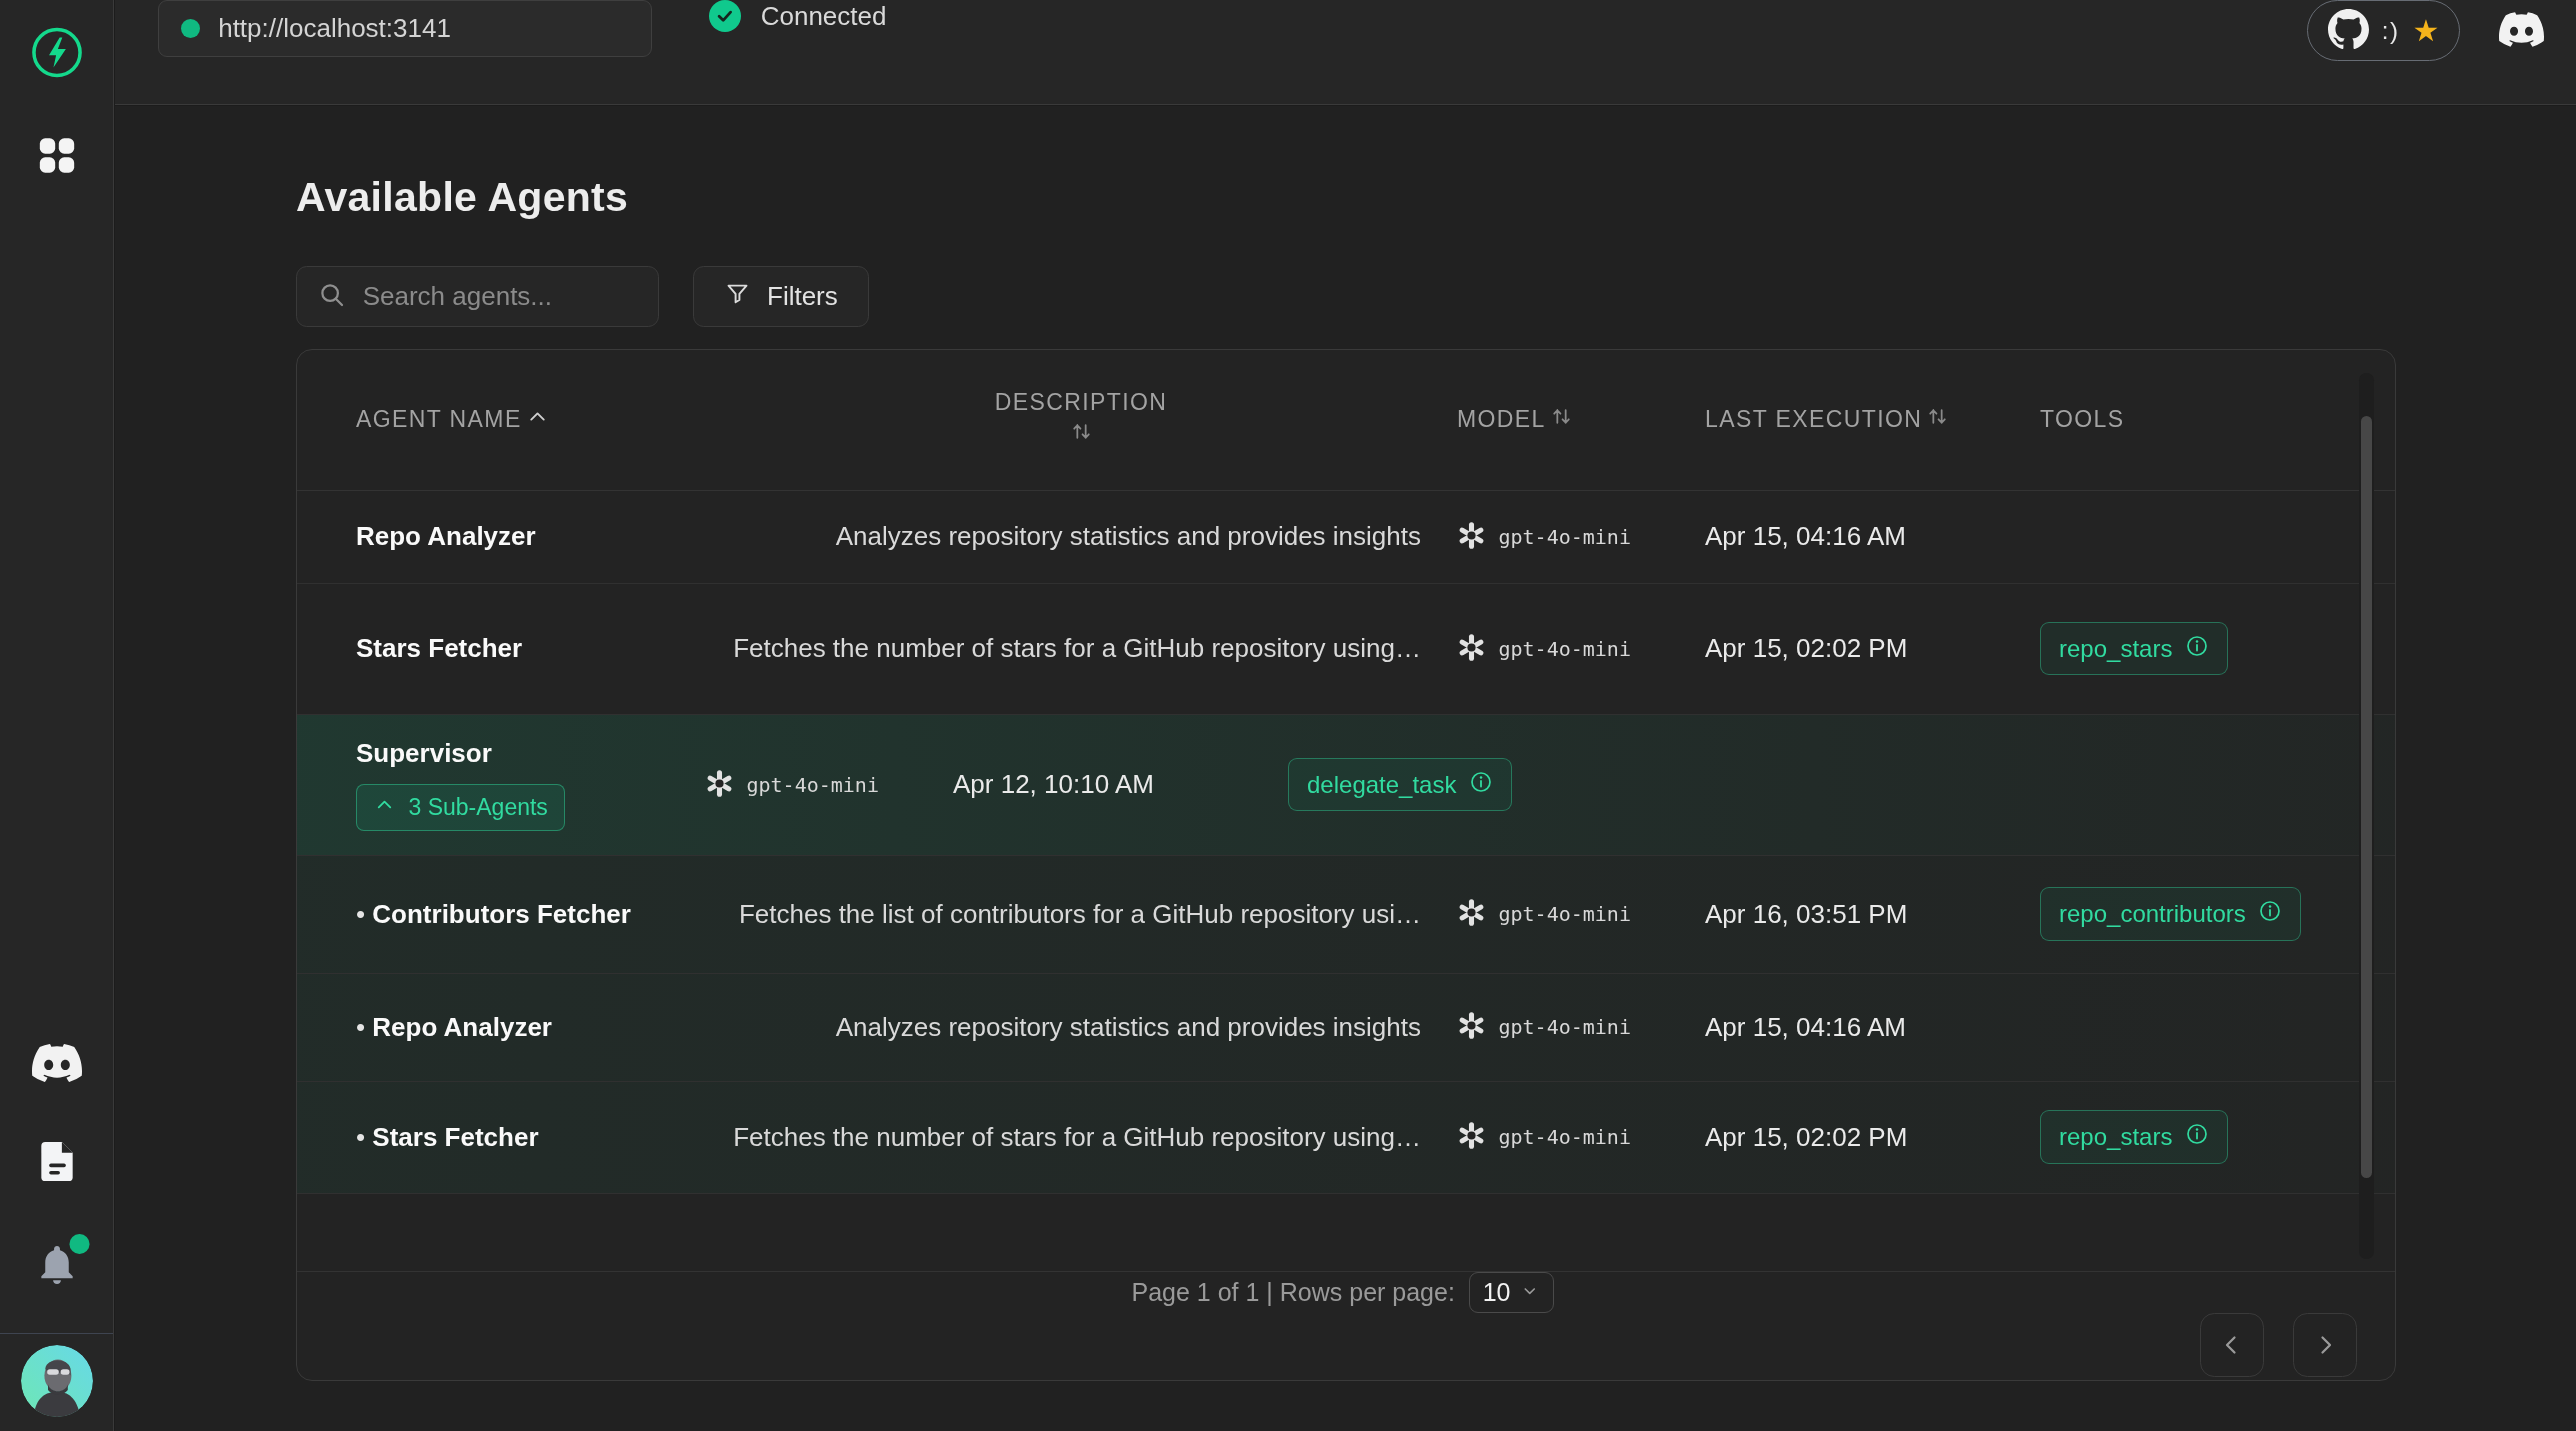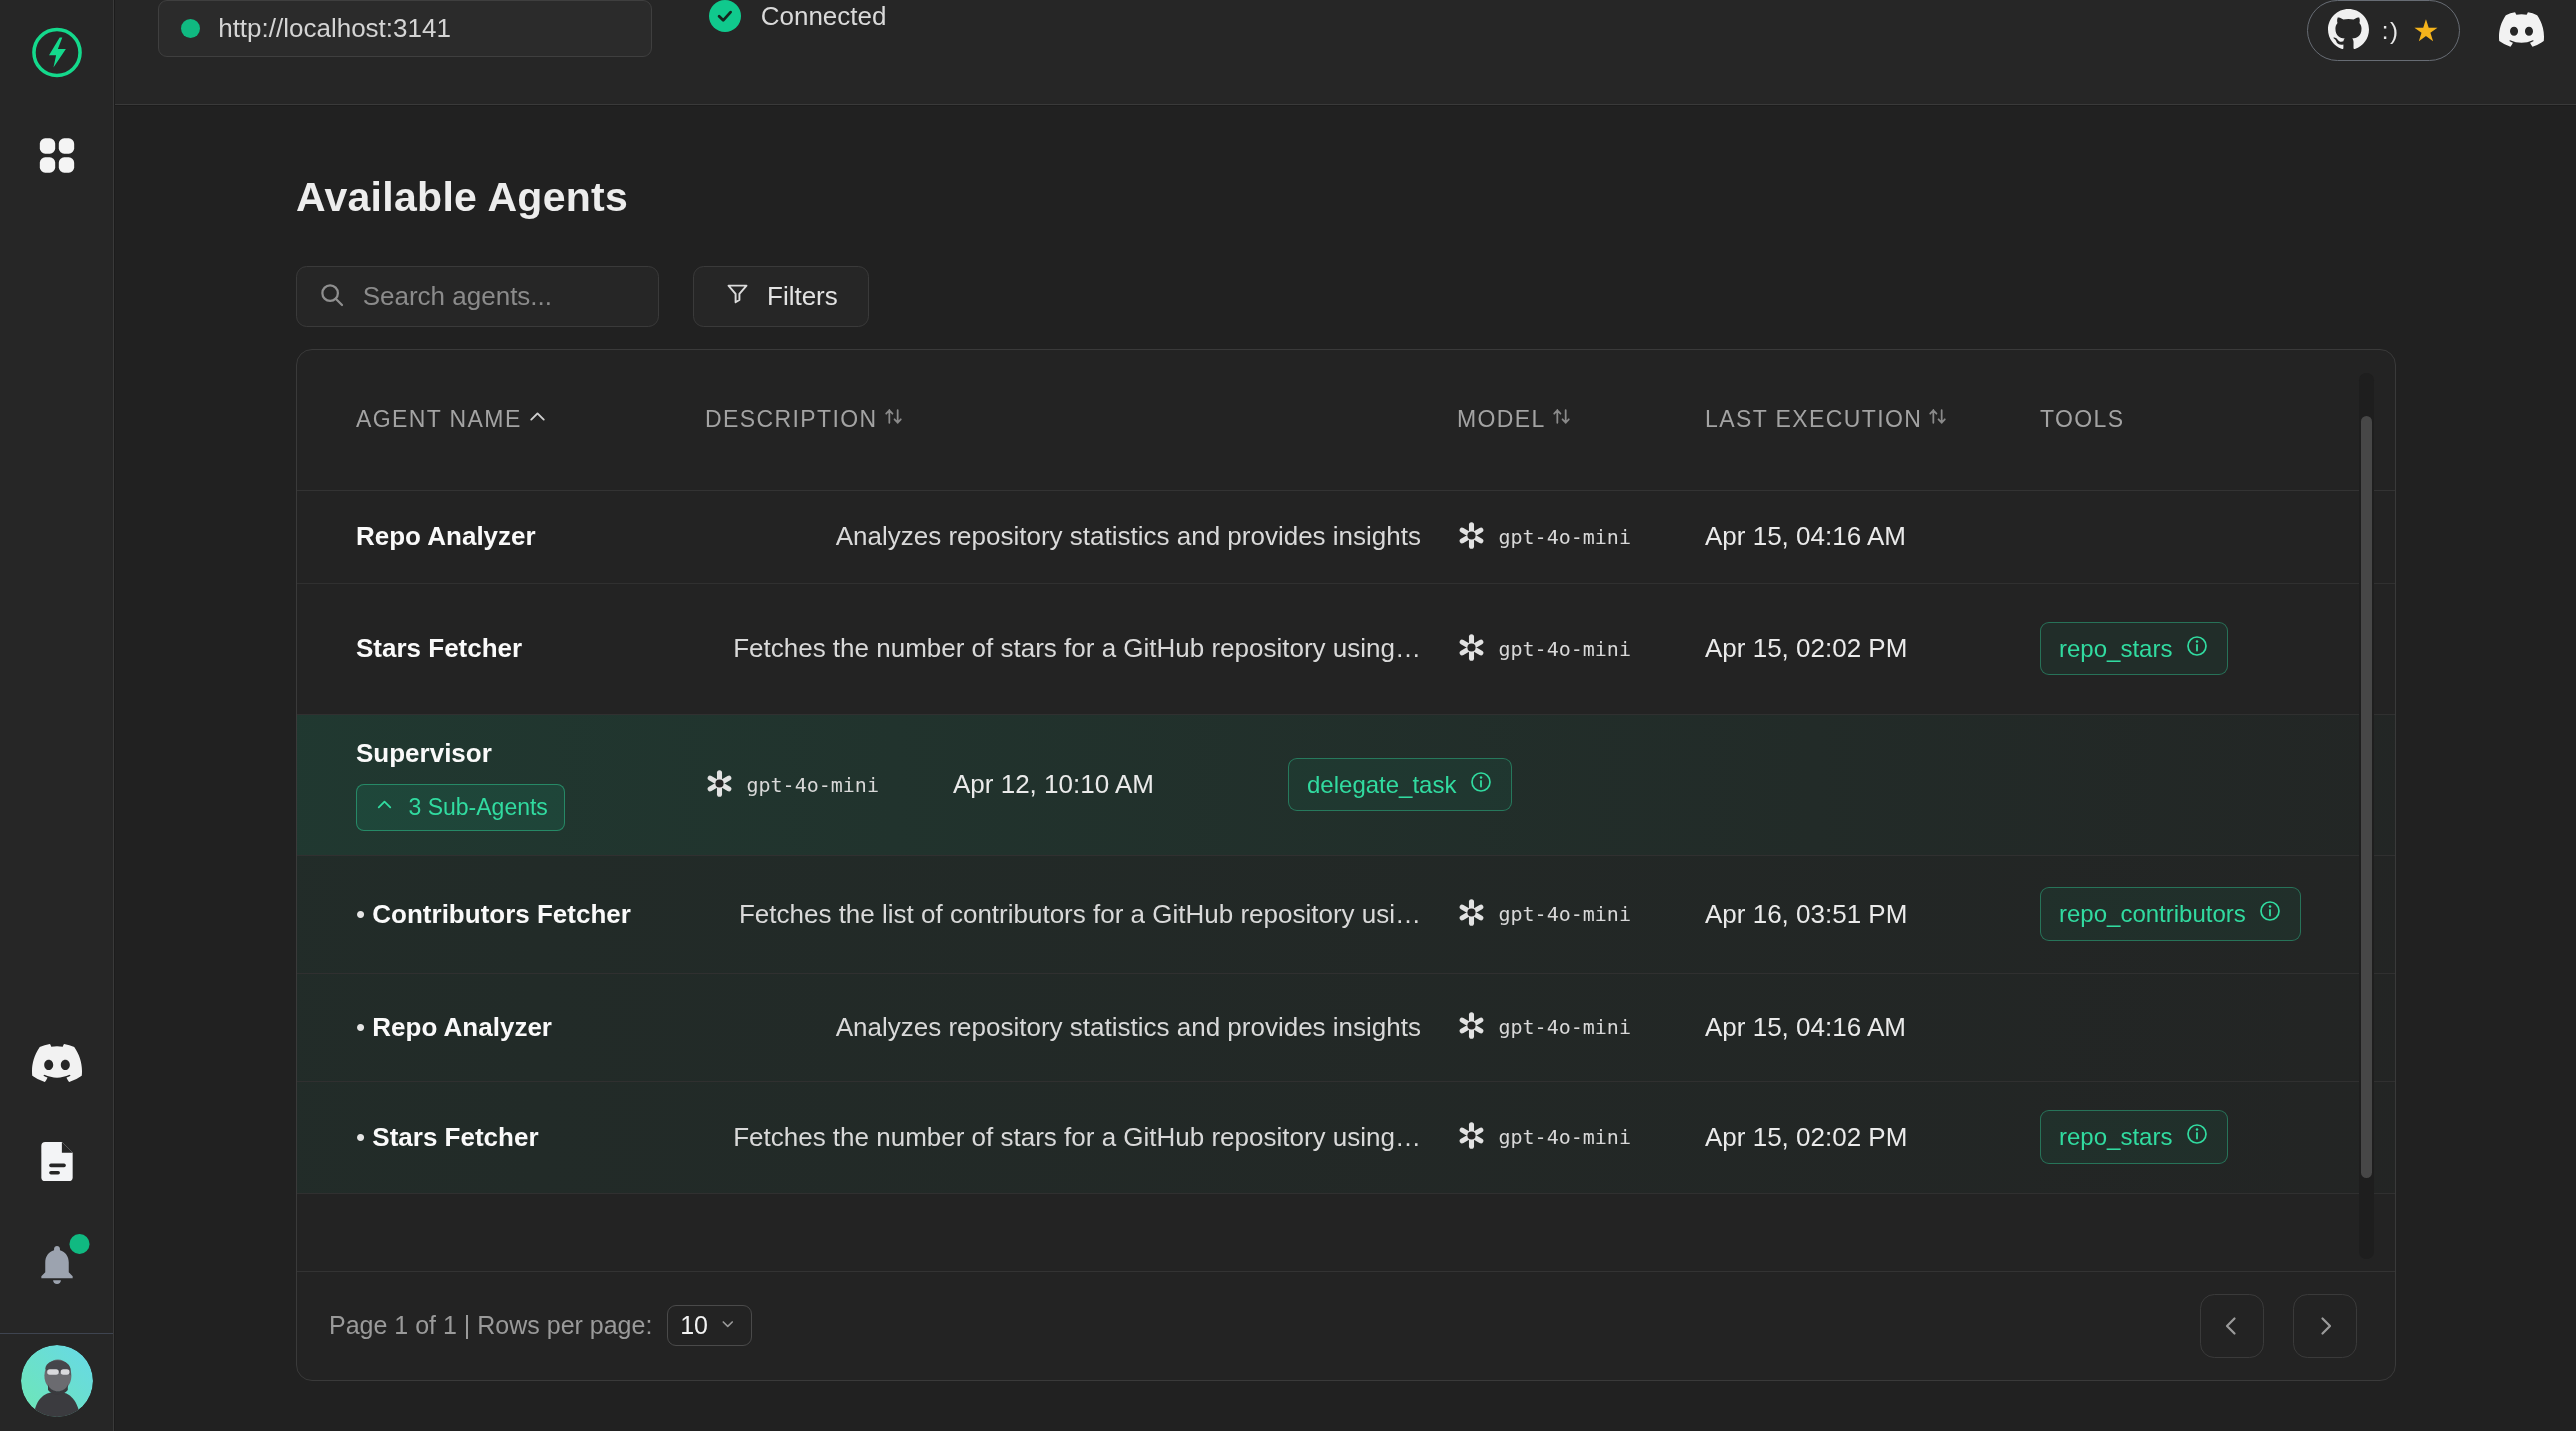--- a/index.html
+++ b/index.html
@@ -64,21 +64,21 @@
     color:#e3e3e3; font-size:26px; font-family:inherit; }
 
   
   .card { position:relative; margin-top:21.5px; width:2100px; height:1032px;
     background:#232323; border:1.3px solid #3a3a3a; border-radius:16px; overflow:hidden; }
   .thead { display:flex; align-items:center; height:141px; padding:0 72px 0 59px;
     border-bottom:0.9px solid #333; }
   .th { display:flex; align-items:center; gap:3px; background:none; border:none; cursor:pointer;
     color:#a3a3a3; font-size:23px; font-weight:500; letter-spacing:1.4px; font-family:inherit;
     text-transform:uppercase; padding:0; text-align:left; }
-  .th-name { width:349px; } .th-desc { width:752px; } .th-model { width:248px; }
+  .th-name { width:349px; } .th-desc { width:752px;flex-direction:column; } .th-model { width:248px; }
   .th-date { width:335px; } .th-tools { flex:1; }
 
   .row { display:flex; align-items:center; padding:0 72px 0 59px; cursor:pointer; }
   .rows .row + .row { border-top:0.9px solid #303030; }
   .rows .row:nth-child(1) { height:92px; }
   .rows .row:nth-child(2) { height:131px; }
   .rows .row:nth-child(3) { height:141px; }
   .rows .row:nth-child(4) { height:118px; }
   .rows .row:nth-child(5) { height:108px; }
   .rows .row:nth-child(6) { height:112px; }
@@ -104,21 +104,21 @@
     white-space:nowrap;text-align:center; }
 
   
   .vscroll-track { position:absolute; top:23px; right:21.5px; width:14.3px; height:886px;
     background:#1e1e1e; border-radius:7.2px; }
   .vscroll-thumb { position:absolute; top:43px; left:1.3px; width:11.6px; height:762px;
     background:#474747; border-radius:6.3px; cursor:pointer; }
 
   
   .card-footer { position:absolute; left:0; right:0; bottom:0; height:109px;
-    border-top:0.9px solid #333; display:flex; align-items:center; padding:0 38px 0 32px; }
+    border-top:0.9px solid #333; display:flex; align-items:center; padding:0 38px 0 32px;flex-direction:column; }
   .pg-summary { color:#9a9a9a; font-size:25px; display:flex; align-items:center; gap:14.3px; }
   .pg-select { display:inline-flex; align-items:center; gap:9px; border:1.3px solid #4a4a4a;
     border-radius:9px; padding:5.4px 12.5px; background:transparent; cursor:pointer; font-family:inherit; }
   .pg-select-value { color:#f2f2f2; font-size:25px; }
   .pg-btns { margin-left:auto; display:flex; gap:29px; }
   .pg-btn { width:64px; height:64px; border:1.3px solid #3a3a3a; border-radius:14.3px;
     background:transparent; display:flex; align-items:center; justify-content:center; cursor:pointer; }
 </style>
 </head>
 <body>

